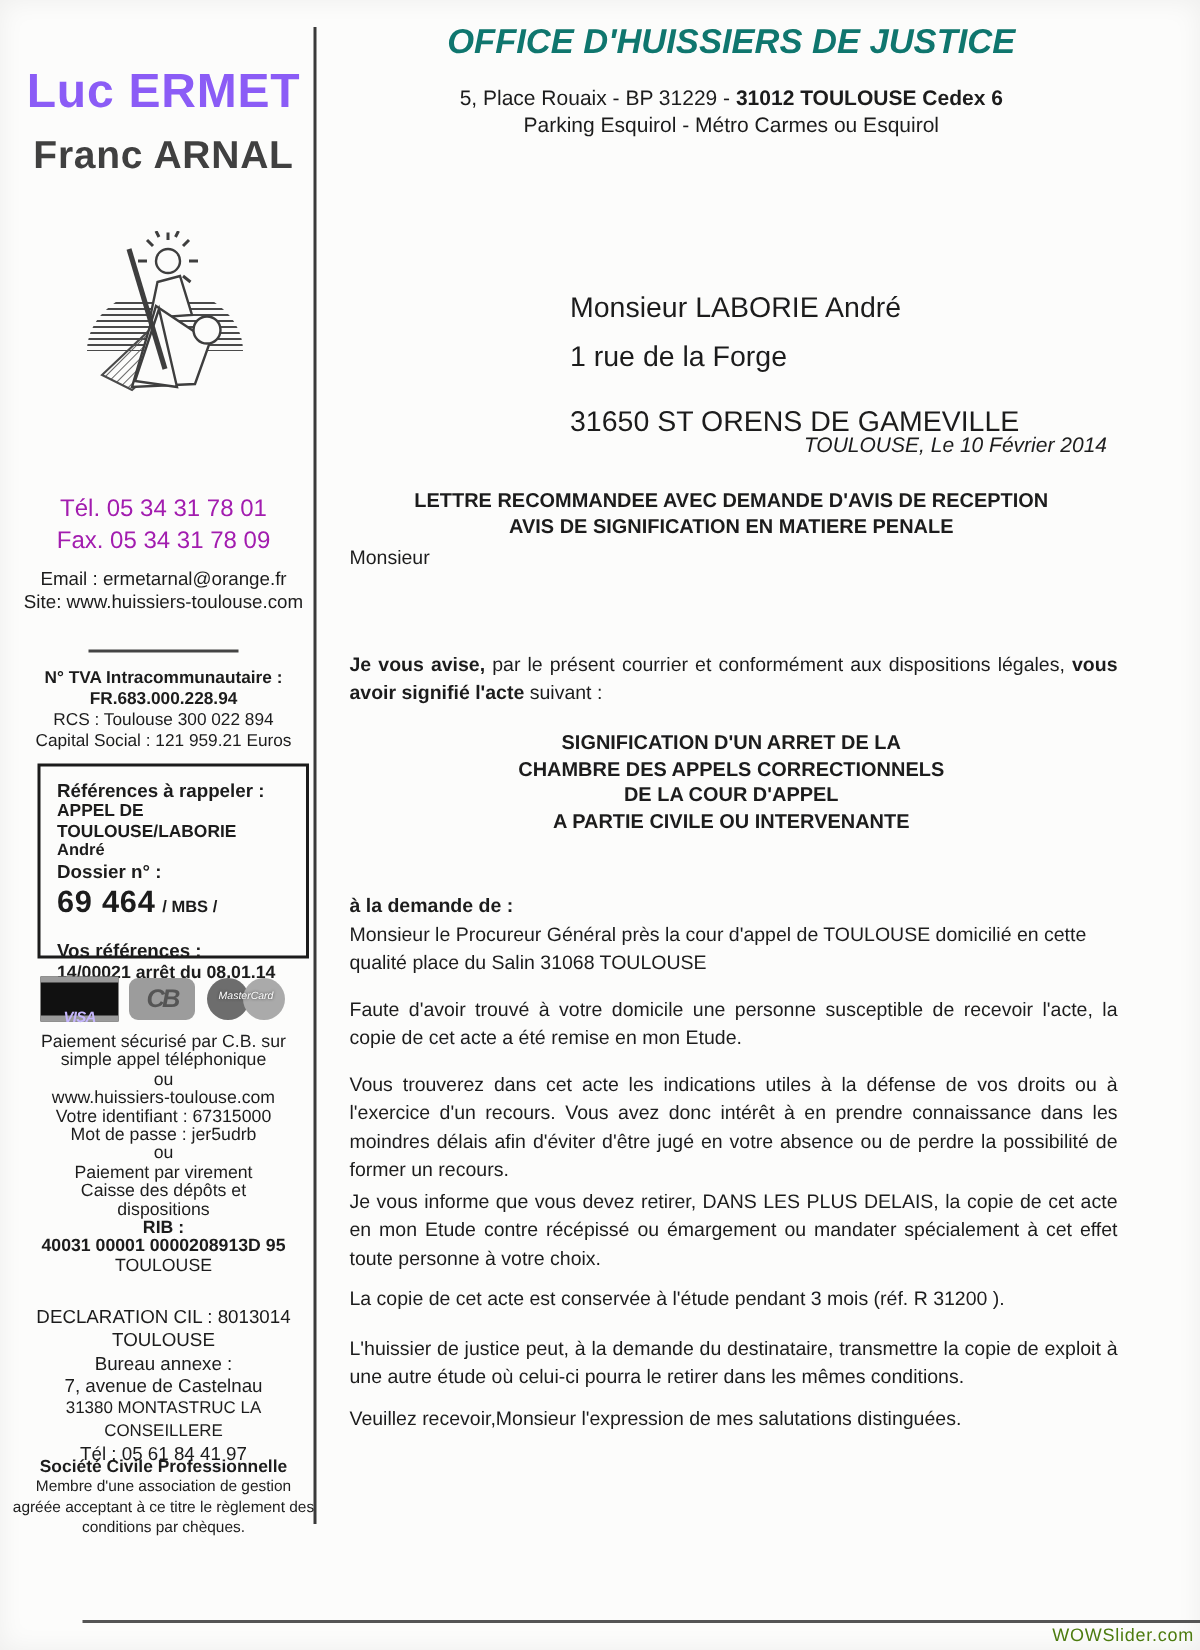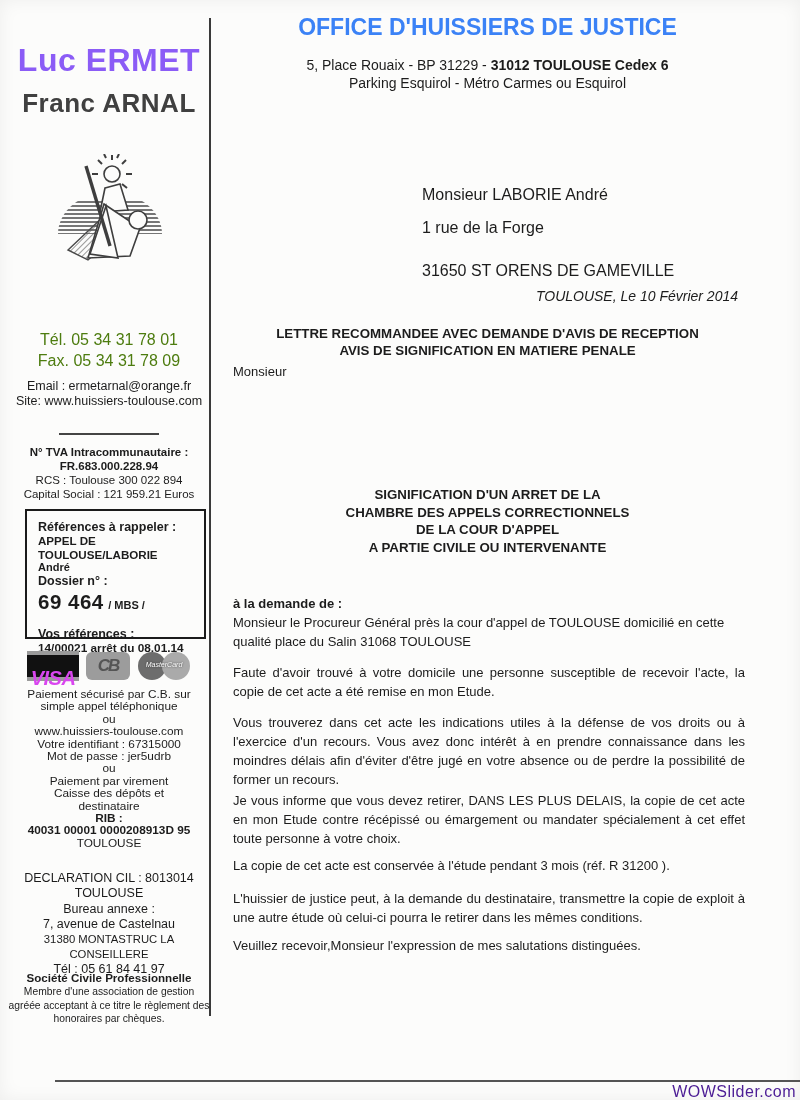--- a/index.html
+++ b/index.html
@@ -6,65 +6,65 @@
   .page{
     position:relative;width:800px;height:1100px;margin:0 auto;
     background:#fcfcfb;overflow:hidden;
     font-family:"Liberation Sans","DejaVu Sans",sans-serif;
     color:#1c1c1c;
     box-shadow:inset 0 0 18px rgba(0,0,0,0.06);
   }
   
   .v-divider{position:absolute;left:209px;top:18px;width:2px;height:998px;background:#3a3a3a;}
   .bottom-rule{position:absolute;left:55px;top:1080px;width:745px;height:2px;background:#555;}
-  .watermark{position:absolute;right:4px;top:1083px;font-size:16px;color:#4c1d95;letter-spacing:.5px;}
+  .watermark{position:absolute;right:4px;top:1083px;font-size:12px;color:#4d7c0f;letter-spacing:.5px;}
 
   
   .sidebar{position:absolute;left:8px;top:0;width:202px;height:1100px;text-align:center;}
   .sb-name1{position:absolute;left:0;width:100%;top:42px;font-size:32px;font-weight:bold;letter-spacing:.5px;color:#8b5cf6;}
   .sb-name2{position:absolute;left:0;width:100%;top:88px;font-size:26px;font-weight:bold;letter-spacing:.5px;color:#404040;}
   .sb-logo{position:absolute;left:50%;transform:translateX(-50%);top:154px;width:122px;height:112px;}
-  .sb-tel{position:absolute;left:0;width:100%;top:329px;font-size:16px;line-height:21px;color:#4d7c0f;}
+  .sb-tel{position:absolute;left:0;width:100%;top:329px;font-size:16px;line-height:21px;color:#a21caf;}
   .sb-mail{position:absolute;left:0;width:100%;top:379px;font-size:12.5px;line-height:15px;}
   .sb-hr{position:absolute;left:51px;top:433px;width:100px;height:1.5px;background:#444;}
   .sb-tva{position:absolute;left:0;width:100%;top:445px;font-size:11.5px;line-height:14px;}
   .sb-tva .b{font-weight:bold;}
   .refbox{position:absolute;left:17px;top:509px;width:155px;height:108px;border:2px solid #1b1b1b;padding:9px 11px;text-align:left;background:#fcfcfb;}
   .rbx-title{font-weight:bold;font-size:12.5px;line-height:14px;}
   .rbx-case{font-weight:bold;font-size:11.6px;line-height:13.5px;}
   .rbx-name{font-weight:bold;font-size:11px;line-height:13px;}
   .rbx-dossier{font-weight:bold;font-size:12.5px;line-height:15px;}
   .rbx-numrow{margin-top:1px;height:24px;}
   .rbx-num{font-weight:bold;font-size:20.5px;letter-spacing:.5px;}
   .rbx-numsuffix{font-weight:bold;font-size:11px;}
   .rbx-vos{font-weight:bold;font-size:12.5px;line-height:14px;margin-top:13px;}
   .rbx-ref{font-weight:bold;font-size:11.8px;line-height:14px;}
   .cards{position:absolute;left:0;width:100%;top:651px;display:flex;justify-content:center;align-items:center;gap:7px;}
   .card-visa{width:52px;height:30px;background:#111;border-top:4px solid #9a9a9a;border-bottom:4px solid #9a9a9a;display:flex;align-items:center;justify-content:center;box-sizing:border-box;}
-  .card-visa span{color:#d946ef;font-weight:bold;font-style:italic;font-size:20px;letter-spacing:-.5px;margin-top:25px;}
+  .card-visa span{color:#c4b5fd;font-weight:bold;font-style:italic;font-size:10px;letter-spacing:-.5px;margin-top:25px;}
   .card-cb{width:44px;height:28px;background:#9c9c9c;border-radius:6px;display:flex;align-items:center;justify-content:center;}
   .card-cb span{color:#555;font-weight:bold;font-size:17px;letter-spacing:-2px;font-style:italic;}
   .card-mc{position:relative;width:54px;height:30px;}
   .card-mc .c1{position:absolute;left:1px;top:1px;width:28px;height:28px;border-radius:50%;background:#6d6d6d;}
   .card-mc .c2{position:absolute;right:1px;top:1px;width:28px;height:28px;border-radius:50%;background:#aaa;}
   .card-mc span{position:absolute;left:0;right:0;top:10px;color:#fff;font-style:italic;font-size:7px;text-align:center;text-shadow:0 0 2px #333;}
   .sb-pay{position:absolute;left:0;width:100%;top:688px;font-size:11.8px;line-height:12.4px;}
   .sb-pay .b{font-weight:bold;}
   .sb-decl{position:absolute;left:0;width:100%;top:861px;font-size:12.5px;line-height:15px;margin-top:10px;}
   .sb-bureau{position:absolute;left:0;width:100%;top:902px;font-size:12.5px;line-height:15px;}
   .sb-bureau .small{font-size:11.3px;}
   .sb-soc{position:absolute;left:0;width:100%;top:971px;font-size:10.3px;line-height:13.5px;}
   .sb-soc .b{font-weight:bold;font-size:11.6px;line-height:14px;}
 
   
-  .office-title{position:absolute;left:225px;width:525px;top:14px;text-align:center;font-size:23px;font-weight:bold;color:#3b82f6;}
+  .office-title{position:absolute;left:225px;width:525px;top:14px;text-align:center;font-size:23px;font-weight:bold;color:#0f766e;font-style:italic;}
   .office-addr1{position:absolute;left:225px;width:525px;top:57px;text-align:center;font-size:14px;}
   .office-addr1 .b{font-weight:bold;}
   .office-addr2{position:absolute;left:225px;width:525px;top:75px;text-align:center;font-size:14px;}
-  .recipient{position:absolute;left:380px;top:185px;font-size:16px;line-height:19px;margin-left:42px;}
+  .recipient{position:absolute;left:380px;top:196px;font-size:19px;line-height:19px;}
   .recipient .r2{margin-top:14px;}
   .recipient .r3{margin-top:24px;}
   .dateline{position:absolute;left:225px;width:513px;top:288px;text-align:right;font-style:italic;font-size:14px;}
   .subject{position:absolute;left:225px;width:525px;top:326px;text-align:center;font-weight:bold;font-size:13.3px;line-height:16.5px;}
   .salutation{position:absolute;left:233px;top:364px;font-size:13px;}
   .intro{position:absolute;left:233px;width:512px;top:420px;font-size:13px;line-height:19px;text-align:justify;}
   .intro .b{font-weight:bold;}
   .act-title{position:absolute;left:225px;width:525px;top:486px;text-align:center;font-weight:bold;font-size:13.3px;line-height:17.5px;}
   .request{position:absolute;left:233px;width:512px;top:594px;font-size:13px;line-height:19px;}
   .request .b{font-weight:bold;}
@@ -177,21 +177,21 @@
     <div class="sb-pay">
       <div>Paiement sécurisé par C.B. sur</div>
       <div>simple appel téléphonique</div>
       <div>ou</div>
       <div>www.huissiers-toulouse.com</div>
       <div>Votre identifiant : 67315000</div>
       <div>Mot de passe : jer5udrb</div>
       <div>ou</div>
       <div>Paiement par virement</div>
       <div>Caisse des dépôts et</div>
-      <div>destinataire</div>
+      <div>dispositions</div>
       <div class="b">RIB :</div>
       <div class="b">40031 00001 0000208913D 95</div>
       <div>TOULOUSE</div>
     </div>
 
     <div class="sb-decl">
       <div>DECLARATION CIL : 8013014</div>
       <div>TOULOUSE</div>
     </div>
 
@@ -199,21 +199,21 @@
       <div>Bureau annexe :</div>
       <div>7, avenue de Castelnau</div>
       <div class="small">31380 MONTASTRUC LA CONSEILLERE</div>
       <div>Tél : 05 61 84 41 97</div>
     </div>
 
     <div class="sb-soc">
       <div class="b">Société Civile Professionnelle</div>
       <div>Membre d'une association de gestion</div>
       <div>agréée acceptant à ce titre le règlement des</div>
-      <div>honoraires par chèques.</div>
+      <div>conditions par chèques.</div>
     </div>
   </div>
 
   <div class="office-title">OFFICE D'HUISSIERS DE JUSTICE</div>
   <div class="office-addr1">
     <span>5, Place Rouaix - BP 31229 - </span><span class="b">31012 TOULOUSE Cedex 6</span>
   </div>
   <div class="office-addr2">Parking Esquirol - Métro Carmes ou Esquirol</div>
 
   <div class="recipient">
@@ -224,20 +224,23 @@
 
   <div class="dateline">TOULOUSE, Le 10 Février 2014</div>
 
   <div class="subject">
     <div>LETTRE RECOMMANDEE AVEC DEMANDE D'AVIS DE RECEPTION</div>
     <div>AVIS DE SIGNIFICATION EN MATIERE PENALE</div>
   </div>
 
   <div class="salutation">Monsieur</div>
 
+  <p class="intro">
+    <span class="b">Je vous avise,</span><span> par le présent courrier et conformément aux dispositions légales, </span><span class="b">vous avoir signifié l'acte</span><span> suivant :</span>
+  </p>
 
   <div class="act-title">
     <div>SIGNIFICATION D'UN ARRET DE LA</div>
     <div>CHAMBRE DES APPELS CORRECTIONNELS</div>
     <div>DE LA COUR D'APPEL</div>
     <div>A PARTIE CIVILE OU INTERVENANTE</div>
   </div>
 
   <div class="request">
     <div class="b">à la demande de :</div>

